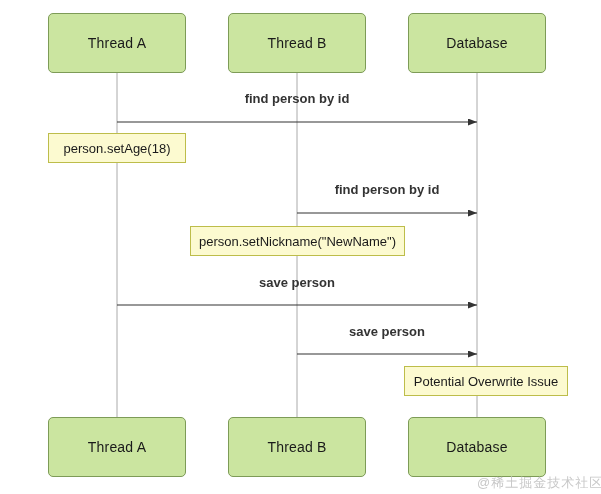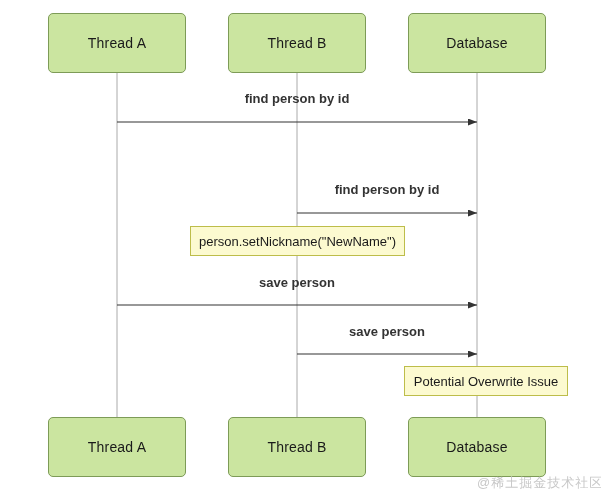--- a/index.html
+++ b/index.html
@@ -110,20 +110,23 @@
   </div>
   <div class="actor-box" style="left: 408px; width: 138px; top: 417px; height: 60px;">
     <span>Database</span>
   </div>
 
   <div class="msg-label" style="left: 297px; top: 91px;">find person by id</div>
   <div class="msg-label" style="left: 387px; top: 182px;">find person by id</div>
   <div class="msg-label" style="left: 297px; top: 275px;">save person</div>
   <div class="msg-label" style="left: 387px; top: 324px;">save person</div>
 
+  <div class="note-box" style="left: 48px; width: 138px; top: 133px; height: 30px;">
+    <span>person.setAge(18)</span>
+  </div>
   <div class="note-box" style="left: 190px; width: 215px; top: 226px; height: 30px;">
     <span>person.setNickname("NewName")</span>
   </div>
   <div class="note-box" style="left: 404px; width: 164px; top: 366px; height: 30px;">
     <span>Potential Overwrite Issue</span>
   </div>
 
   <div class="watermark" style="left: 477px; top: 474px;">@稀土掘金技术社区</div>
 
 </div>

